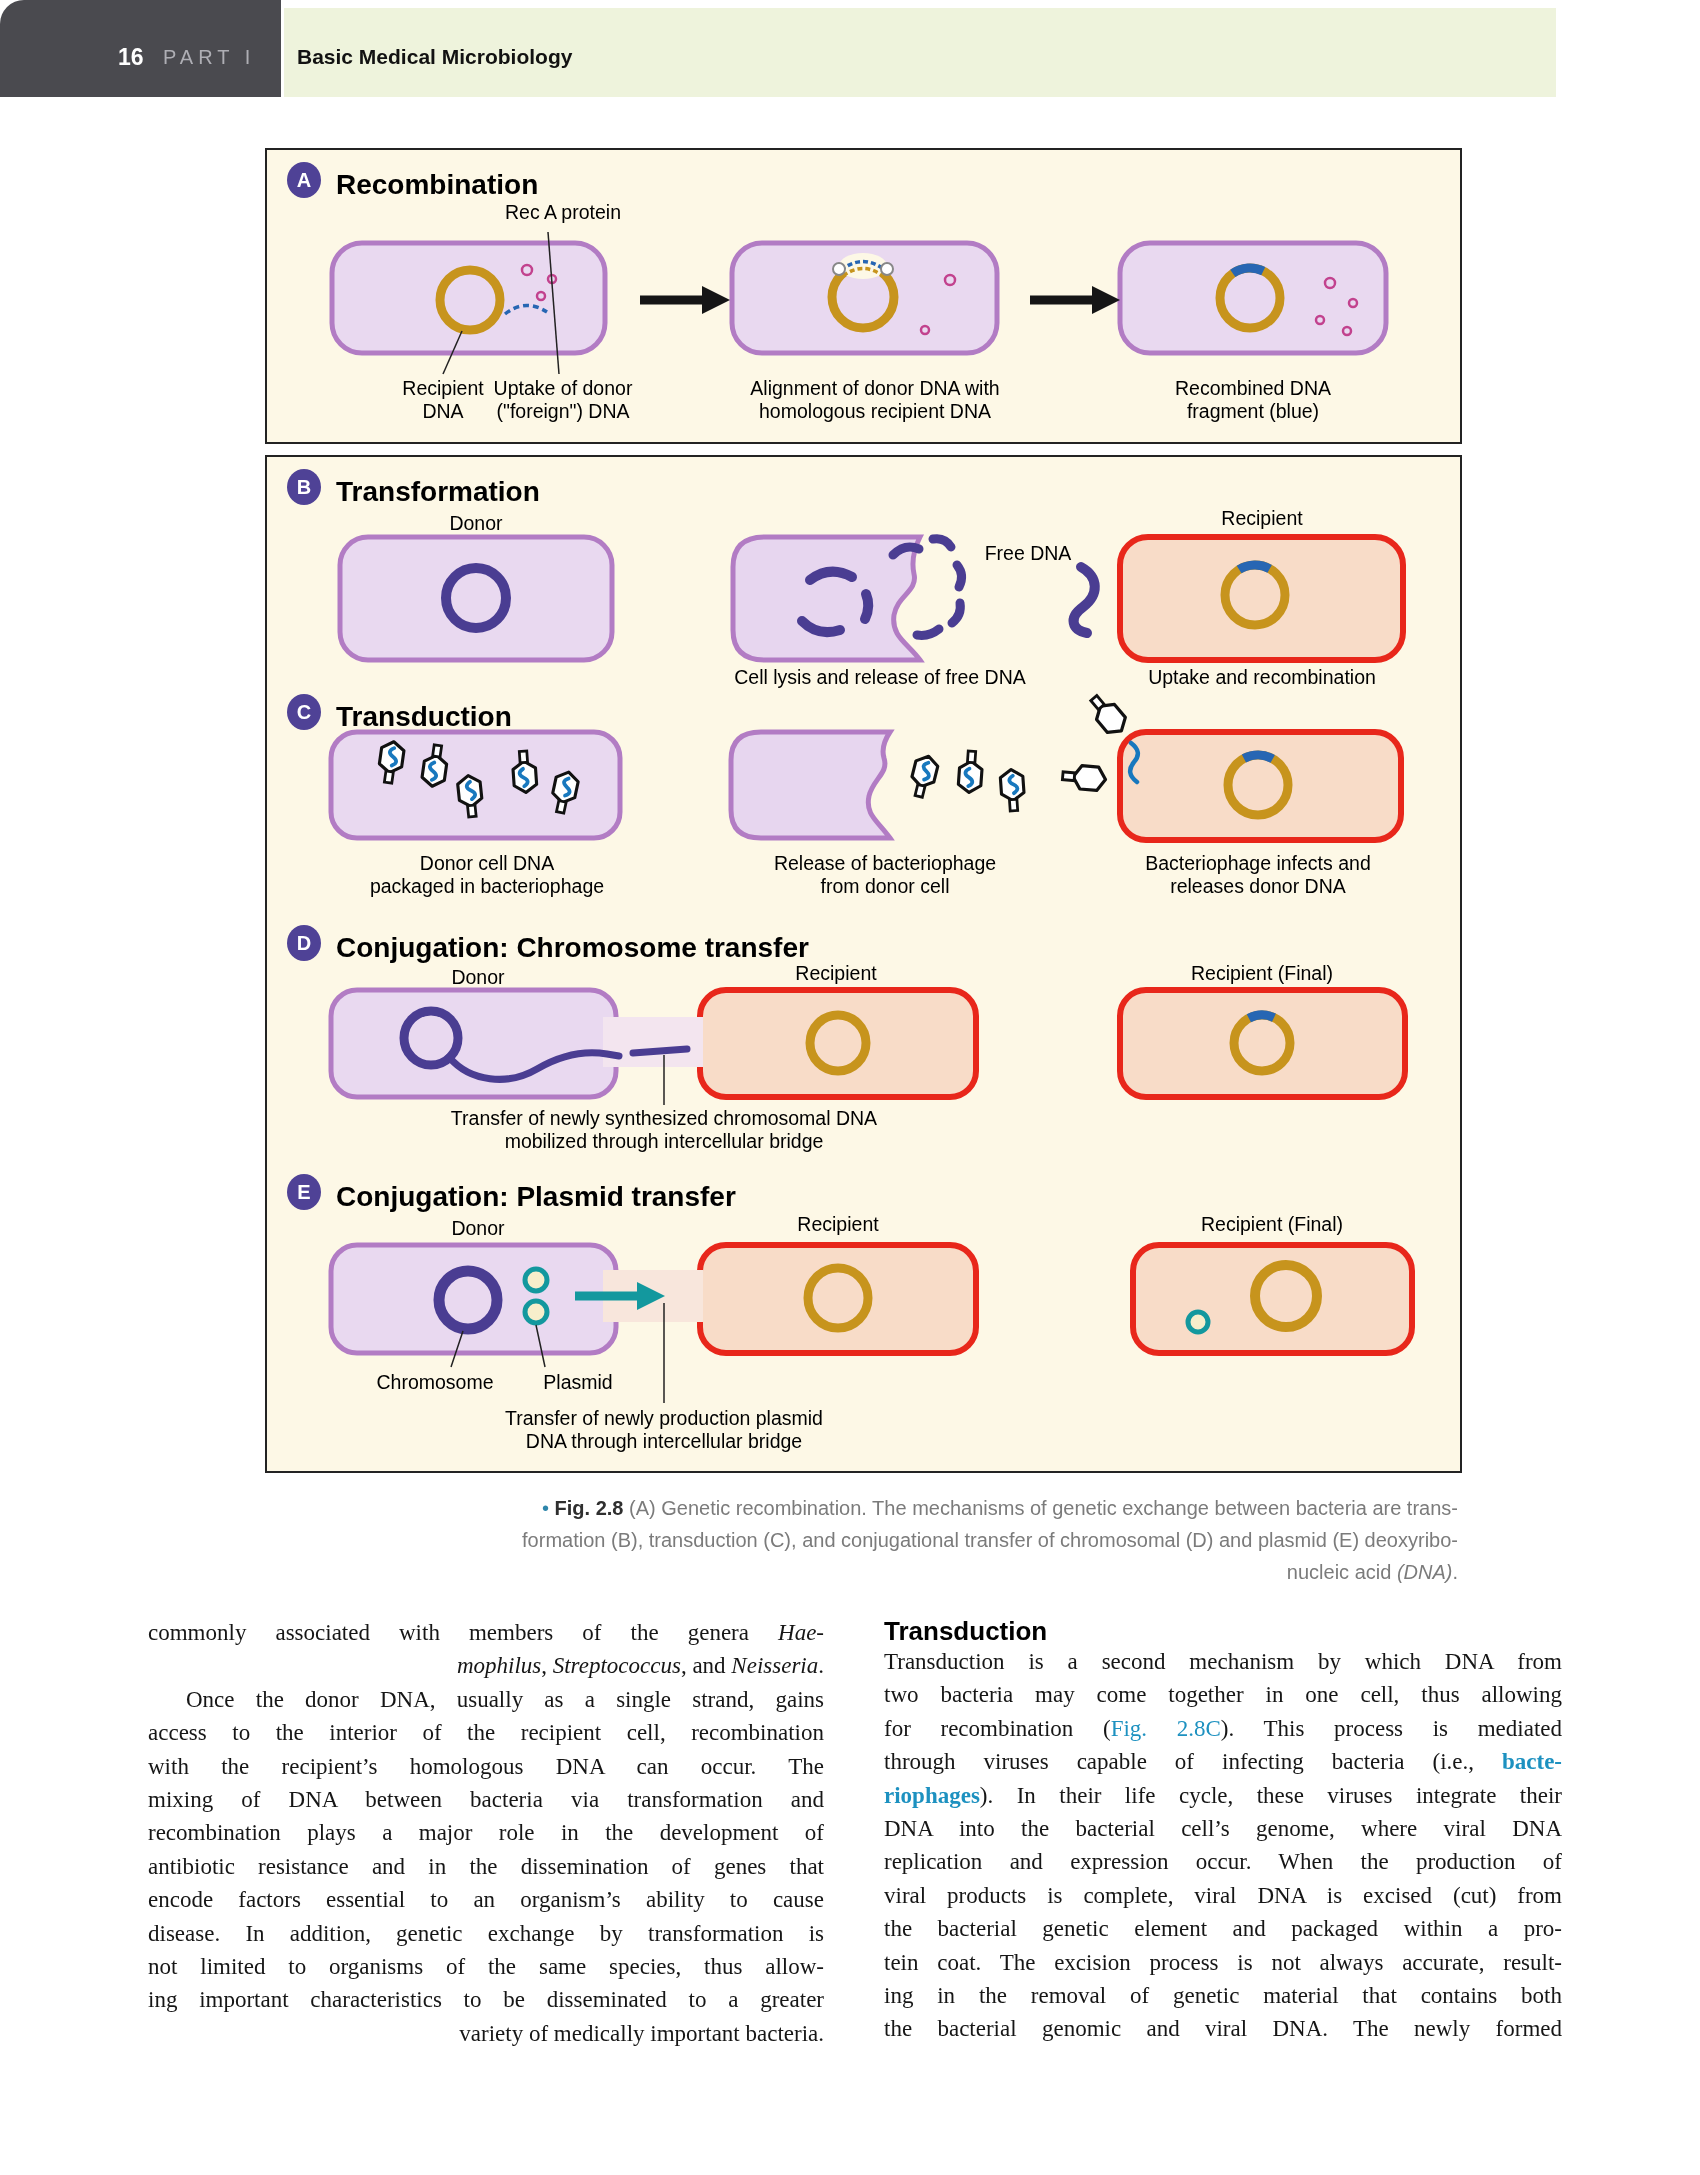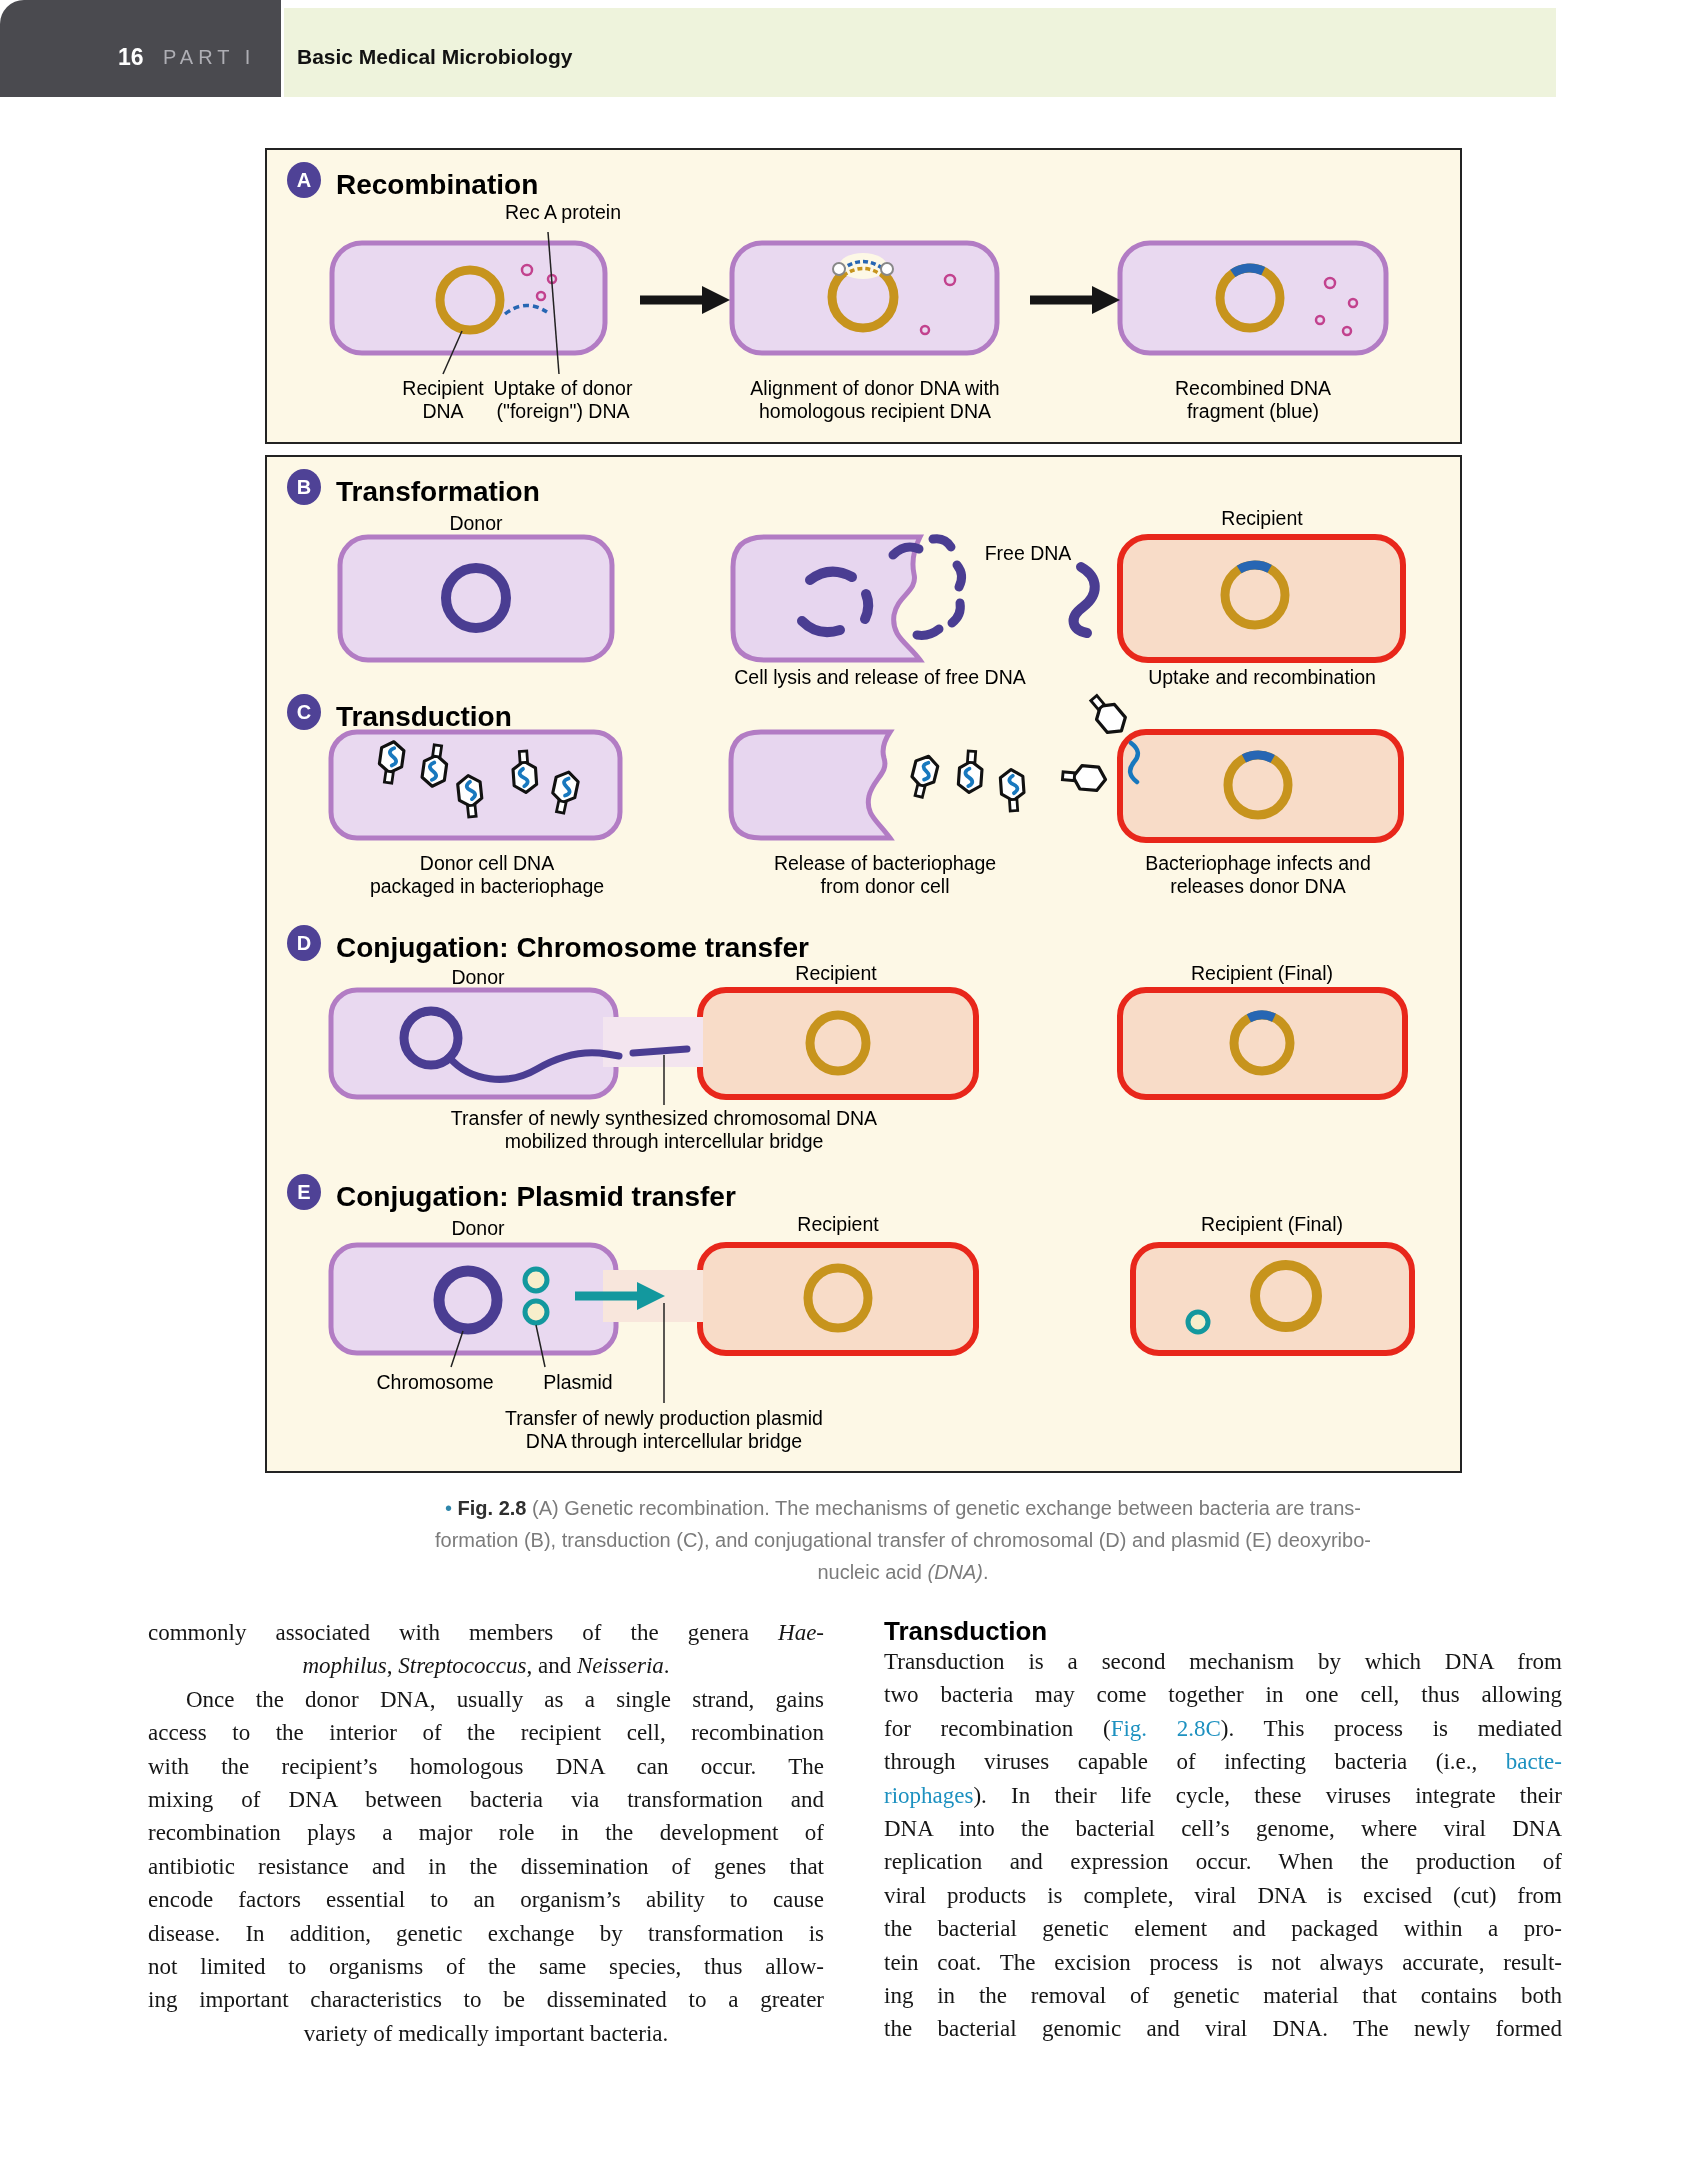--- a/index.html
+++ b/index.html
@@ -34,26 +34,26 @@
   .caption .cf{color:#2f2f2f;font-weight:bold;}
 
   
   .bodycol{position:absolute;font-family:"Liberation Serif",serif;font-size:23px;color:#161616;}
   .left-col{left:148px;top:1616px;width:676px;}
   .right-col{left:884px;top:1645px;width:678px;}
   .right-heading{position:absolute;left:884px;top:1616px;font-family:"Liberation Sans",sans-serif;
                  font-size:26px;font-weight:bold;color:#000;}
   .tline{height:33.4px;line-height:33.4px;overflow:hidden;text-align:justify;}
   .tline::after{content:"";display:inline-block;width:100%;height:0;}
-  .tline.nj{text-align:center;}
+  .tline.nj{text-align:right;}
   .tline.nj::after{content:none;}
   .tline.ind{text-indent:38px;}
   .i{font-style:italic;}
   .link{color:#1d91c0;}
-  .blink{color:#1d91c0;font-weight:normal;}
+  .blink{color:#1d91c0;font-weight:bold;}
 </style>
 </head>
 <body>
 
 <div class="page">
 
   <div class="hdr-block"></div>
   <div class="hdr-band"></div>
   <div class="hdr-num">16</div>
   <div class="hdr-part">PART I</div>

